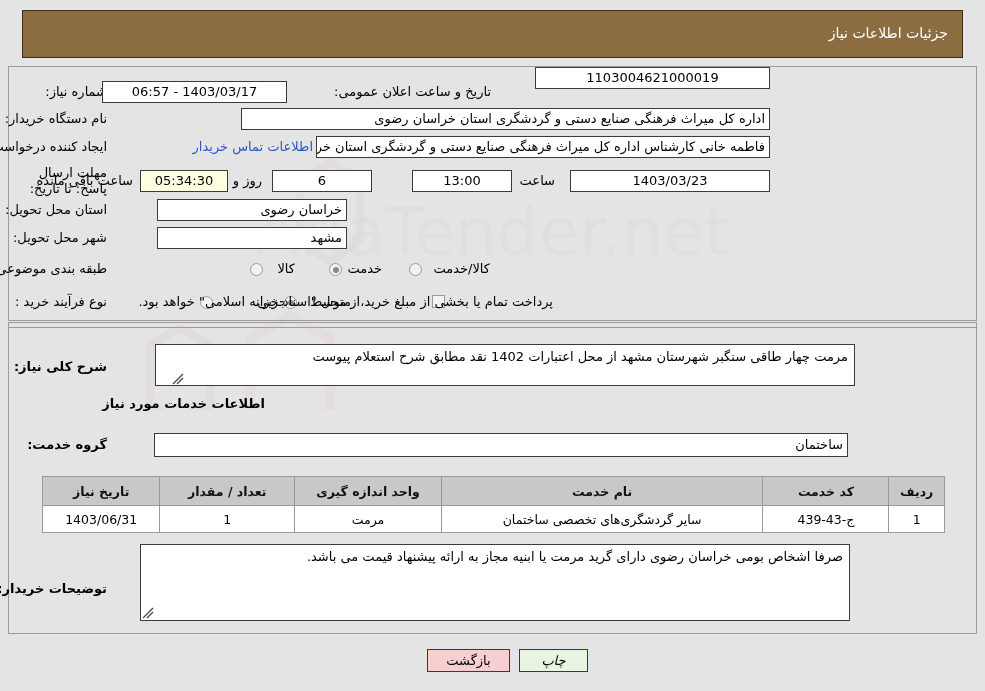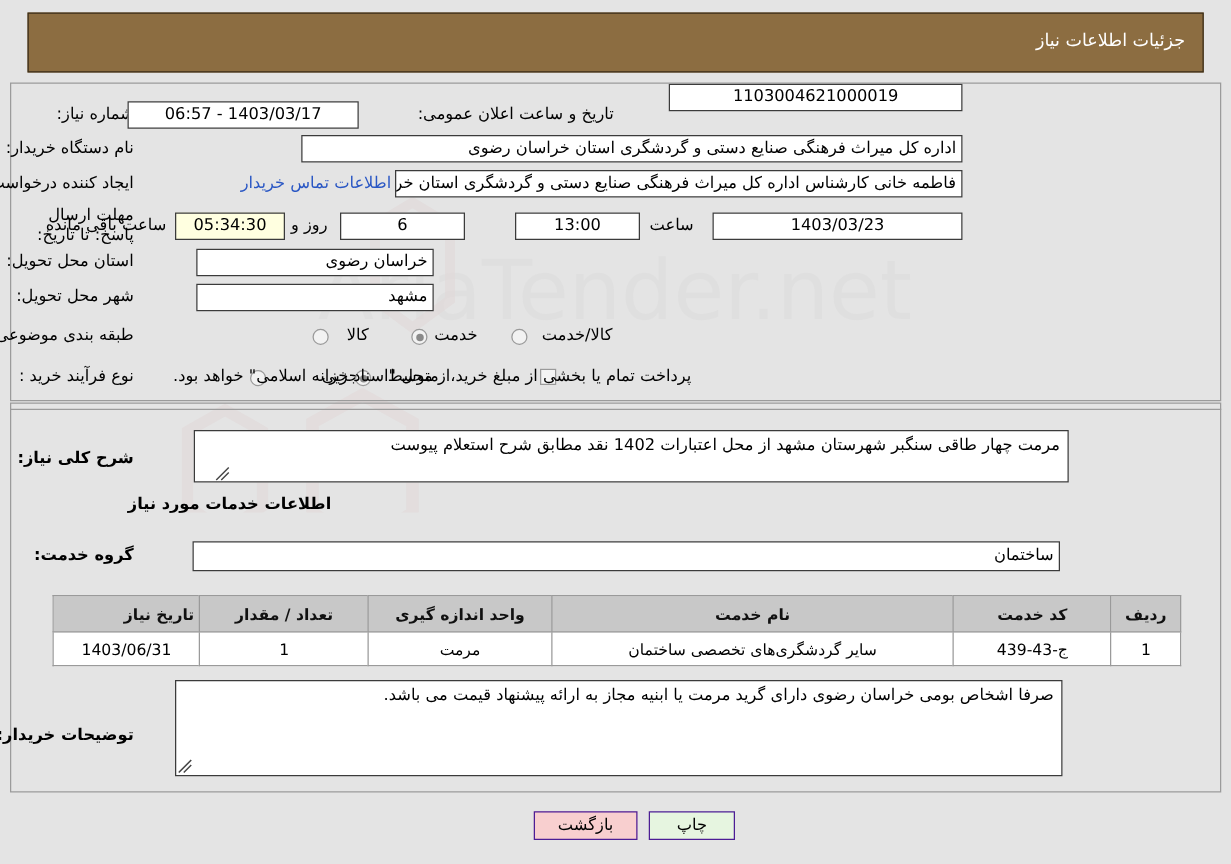--- a/index.html
+++ b/index.html
@@ -293,21 +293,21 @@
   <div class="fld right" style="right:137px; top:433px; width:694px; height:24px; line-height:22px;">ساختمان</div>
 
   <table class="tbl">
     <thead>
       <tr>
         <th style="width:48px;">ردیف</th>
         <th style="width:123px;">کد خدمت</th>
         <th style="width:337px;">نام خدمت</th>
         <th style="width:148px;">واحد اندازه گیری</th>
         <th style="width:135px;">تعداد / مقدار</th>
-        <th style="width:112px;text-align:right;">تاریخ نیاز</th>
+        <th style="width:112px;">تاریخ نیاز</th>
       </tr>
     </thead>
     <tbody>
       <tr>
         <td>1</td>
         <td>ج-43-439</td>
         <td>سایر گردشگری‌های تخصصی ساختمان</td>
         <td>مرمت</td>
         <td>1</td>
         <td>1403/06/31</td>
@@ -316,15 +316,15 @@
   </table>
 
   <span class="lbl lbl-b" style="right:878px; top:581px;">توضیحات خریدار:</span>
   <div class="txta" style="right:135px; top:544px; width:710px; height:77px;">صرفا اشخاص بومی خراسان رضوی دارای گرید مرمت یا ابنیه مجاز به ارائه پیشنهاد قیمت می باشد.</div>
   <svg class="resize-grip" style="left:142px; top:607px;" viewBox="0 0 12 12">
     <path d="M1 11 L11 1" stroke="#444" stroke-width="1.2" fill="none"></path>
     <path d="M5 11 L11 5" stroke="#444" stroke-width="1.2" fill="none"></path>
   </svg>
 
   <button class="btn btn-back" style="left:427px; top:649px; width:83px;">بازگشت</button>
-  <button class="btn btn-print" style="left:519px; top:649px; width:69px;">چاپ</button>
+  <button class="btn btn-print" style="left:519px; top:649px; width:69px;font-style:italic;">چاپ</button>
 
 </div>
 
 </body></html>

